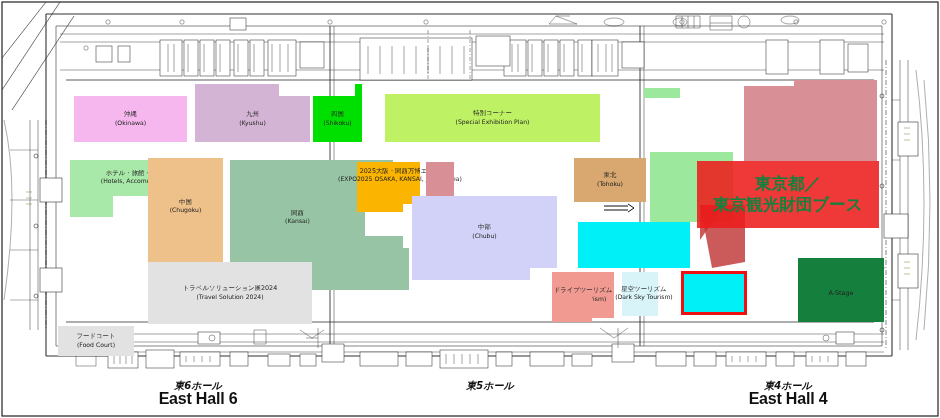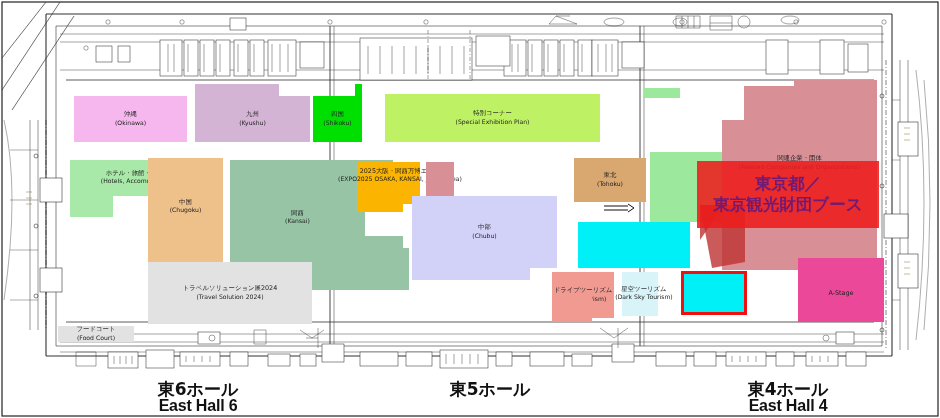--- a/index.html
+++ b/index.html
@@ -12,26 +12,26 @@
     text-align:center;line-height:1.15;color:#222;
     font-size:6.4px;letter-spacing:0px;white-space:pre-line;
     font-family:"DejaVu Sans",sans-serif;
   }
   .zone .lbl .en{display:block;font-size:6.1px;}
   .lbl-free{position:absolute;text-align:center;line-height:1.15;color:#222;
     font-size:6.4px;font-family:"DejaVu Sans",sans-serif;white-space:nowrap;}
   .lbl-free .en{display:block;font-size:6.1px;}
   
   .hall{position:absolute;text-align:center;color:#111;line-height:1.0;}
-  .hall .jp{display:block;font-size:17px;font-weight:bold;font-family:"DejaVu Sans",sans-serif;}
+  .hall .jp{display:block;font-size:10px;font-weight:bold;font-family:"DejaVu Sans",sans-serif;font-style:italic;}
   .hall .en{display:block;font-size:16px;font-weight:bold;font-family:"Liberation Sans",sans-serif;letter-spacing:-0.2px;}
   
   #callout{position:absolute;left:697px;top:161px;width:182px;height:67px;
     background:rgba(237,28,28,0.88);display:flex;align-items:center;justify-content:center;}
-  #callout .ctext{color:#701a75;font-weight:bold;font-size:16.5px;line-height:1.22;text-align:center;
+  #callout .ctext{color:#15803d;font-weight:bold;font-size:16.5px;line-height:1.22;text-align:center;
     font-family:"DejaVu Sans",sans-serif;white-space:pre-line;}
   #callout-tail{position:absolute;left:0;top:0;width:940px;height:418px;pointer-events:none;}
   #booth-outline{position:absolute;left:681px;top:271px;width:66px;height:44px;
     border:3px solid #ee1111;box-sizing:border-box;}
 </style>
 </head>
 <body>
 
 <div id="stage">
 
@@ -207,25 +207,20 @@
   <div class="zone" style="left:385px;top:94px;width:215px;height:48px;background:#bef264;">
     <div class="lbl">
       <span>特別コーナー</span><span class="en">(Special Exhibition Plan)</span>
     </div>
   </div>
 
   <div class="zone" style="left:650px;top:152px;width:83px;height:70px;background:#9ce89c;"></div>
   <div class="zone" style="left:644px;top:88px;width:36px;height:10px;background:#9ce89c;"></div>
 
   <div class="zone" style="left:744px;top:86px;width:133px;height:75px;background:#d98f96;"></div>
-  <div class="zone" style="left:722px;top:120px;width:155px;height:150px;background:#d98f96;">
-    <div class="lbl" style="top:28px;transform:none;">
-      <span>関連企業・団体</span><span class="en">(Related Companies and Organizations)</span>
-    </div>
-  </div>
   <div class="zone" style="left:794px;top:80px;width:83px;height:8px;background:#d98f96;"></div>
 
   <div class="zone" style="left:70px;top:160px;width:43px;height:57px;background:#a8e8a8;"></div>
   <div class="zone" style="left:70px;top:160px;width:78px;height:36px;background:#a8e8a8;">
     <div class="lbl-free" style="left:-4px;top:10px;width:150px;">
       <span>ホテル・旅館・宿泊施設</span><span class="en">(Hotels, Accommodations)</span>
     </div>
   </div>
 
   <div class="zone" style="left:148px;top:158px;width:75px;height:110px;background:#eec08a;">
@@ -286,27 +281,27 @@
   <div class="zone" style="left:552px;top:296px;width:40px;height:26px;background:#f09a92;"></div>
 
   <div class="zone" style="left:622px;top:272px;width:36px;height:44px;background:#d8f4f8;">
   </div>
   <div class="lbl-free" style="left:594px;top:286px;width:100px;text-align:center;">
     <span>星空ツーリズム</span><span class="en">(Dark Sky Tourism)</span>
   </div>
 
   <div class="zone" style="left:683px;top:273px;width:62px;height:40px;background:#00f0f8;"></div>
 
-  <div class="zone" style="left:798px;top:258px;width:86px;height:64px;background:#ec4899;">
+  <div class="zone" style="left:798px;top:258px;width:86px;height:64px;background:#15803d;">
     <div class="lbl">
       <span>A-Stage</span>
     </div>
   </div>
 
-  <div class="zone" style="left:58px;top:326px;width:76px;height:16px;background:#e2e2e2;">
+  <div class="zone" style="left:58px;top:326px;width:76px;height:30px;background:#e2e2e2;">
     <div class="lbl">
       <span>フードコート</span><span class="en">(Food Court)</span>
     </div>
   </div>
 
   <svg id="callout-tail" viewBox="0 0 940 418">
     <path d="M700 205 L745 205 L745 262 L712 268 Z" fill="rgba(190,50,50,0.80)"></path>
     <path d="M700 205 L724 205 L700 240 Z" fill="rgba(190,50,50,0.80)"></path>
   </svg>
 

